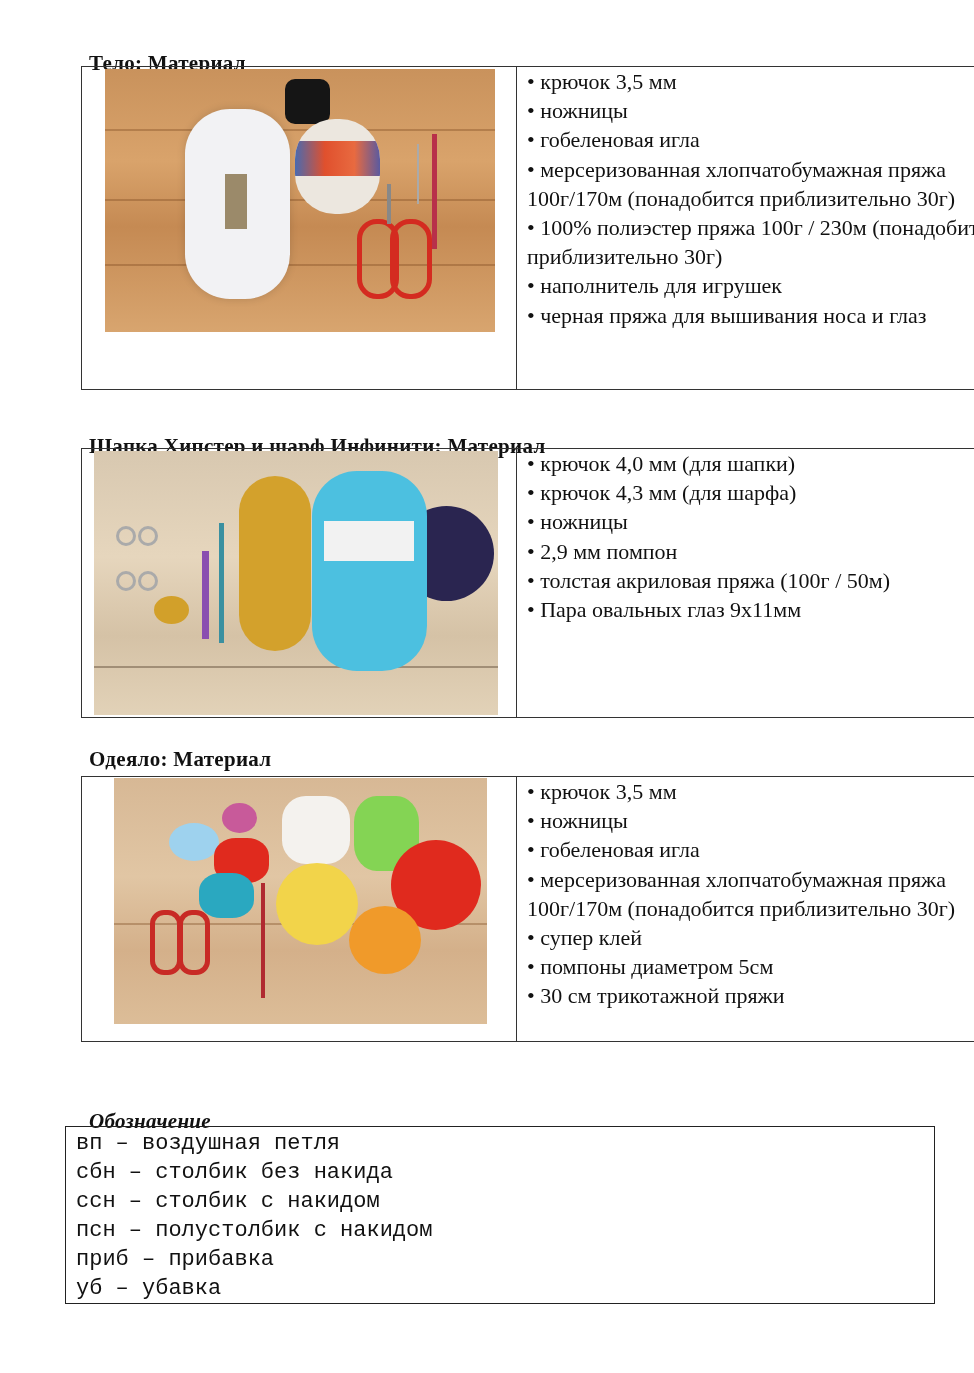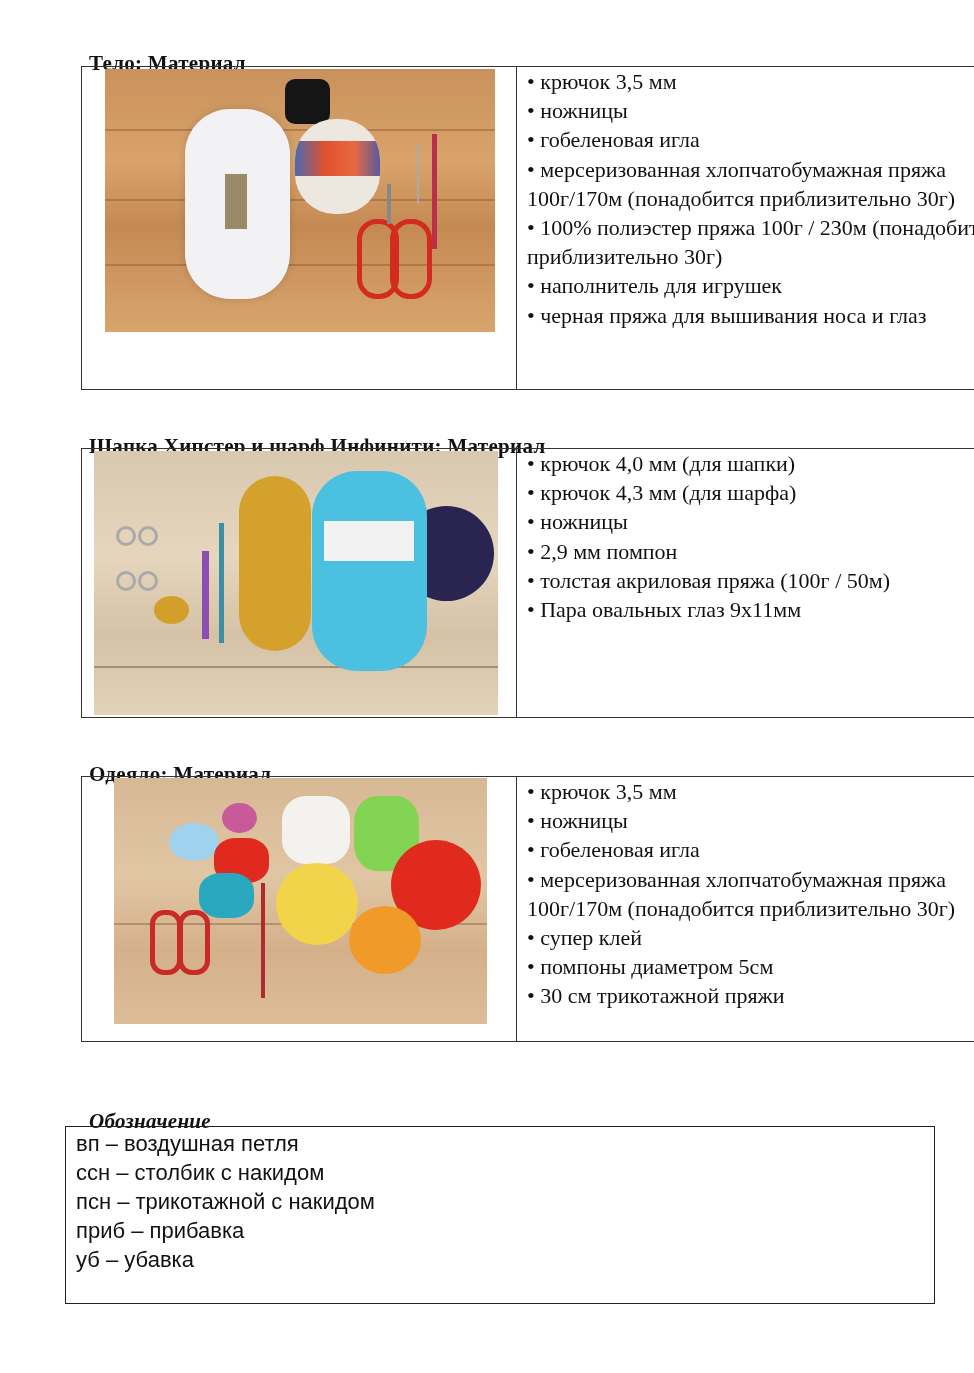--- a/index.html
+++ b/index.html
@@ -28,21 +28,21 @@
   }
   .photo {
     position: absolute; overflow: hidden;
     background: linear-gradient(180deg, #c9925c 0%, #d9a36b 35%, #c58a53 60%, #d8a56f 100%);
   }
   .wood-line { position: absolute; left: 0; right: 0; height: 2px; background: rgba(120,70,30,0.35); }
   .legend-table {
     position: absolute; left: 65px; top: 1126px; width: 870px; height: 178px;
     border: 1.5px solid #222; box-sizing: border-box; padding: 2px 10px;
   }
-  .legend-table div { font-size: 22px; line-height: 29px; font-family: Liberation Sans, sans-serif; }
+  .legend-table div { font-size: 22px; line-height: 29px; font-family: Liberation Mono, monospace; }
   .obj { position: absolute; }
 </style>
 </head>
 <body>
 
 <h2 class="section-title" style="top:38px;">Тело: Материал</h2>
 <div class="mat-table" style="top:66px;height:324px;">
   <div class="photo-cell">
     <div class="photo" style="left:23px;top:2px;width:390px;height:263px;" title="white yarn skein, white cotton ball, black yarn, red scissors, crochet hooks on wooden table">
       <div class="wood-line" style="top:60px"></div>
@@ -97,21 +97,21 @@
       <li>• крючок 4,0 мм (для шапки)</li>
       <li>• крючок 4,3 мм (для шарфа)</li>
       <li>•  ножницы</li>
       <li>• 2,9 мм помпон</li>
       <li>•  толстая акриловая пряжа (100г / 50м)</li>
       <li>•  Пара овальных глаз 9x11мм</li>
     </ul>
   </div>
 </div>
 
-<h2 class="section-title" style="top:749px;text-align:right;">Одеяло: Материал</h2>
+<h2 class="section-title" style="top:734px;text-align:right;">Одеяло: Материал</h2>
 <div class="mat-table" style="top:776px;height:266px;">
   <div class="photo-cell">
     <div class="photo" style="left:32px;top:1px;width:373px;height:246px;background:linear-gradient(180deg,#d7b895 0%,#e1c6a4 40%,#d4b08a 70%,#dcbd98 100%);" title="colorful yarn balls, pompoms, red scissors, crochet hook on wooden table">
       <div class="wood-line" style="top:145px"></div>
       <div class="obj" style="left:55px;top:45px;width:50px;height:38px;background:#9ed2ee;border-radius:50%;"></div>
       <div class="obj" style="left:108px;top:25px;width:35px;height:30px;background:#c85a9a;border-radius:50%;"></div>
       <div class="obj" style="left:100px;top:60px;width:55px;height:45px;background:#e02a1e;border-radius:40%;"></div>
       <div class="obj" style="left:85px;top:95px;width:55px;height:45px;background:#2aa8c0;border-radius:40%;"></div>
       <div class="obj" style="left:168px;top:18px;width:68px;height:68px;background:#f4f2ee;border-radius:35%;"></div>
       <div class="obj" style="left:240px;top:18px;width:65px;height:75px;background:#84d454;border-radius:35%;"></div>
@@ -132,17 +132,18 @@
       <li>• супер клей</li>
       <li>•  помпоны диаметром 5см</li>
       <li>• 30 см трикотажной пряжи</li>
     </ul>
   </div>
 </div>
 
 <h2 class="section-title" style="top:1096px;font-style:italic;">Обозначение</h2>
 <div class="legend-table">
   <div>вп – воздушная петля</div>
+  <div>сбн – столбик без накида</div>
   <div>ссн – столбик с накидом</div>
-  <div>псн –  трикотажной с накидом</div>
+  <div>псн –  полустолбик с накидом</div>
   <div>приб – прибавка</div>
   <div>уб – убавка</div>
 </div>
 
 </body></html>

